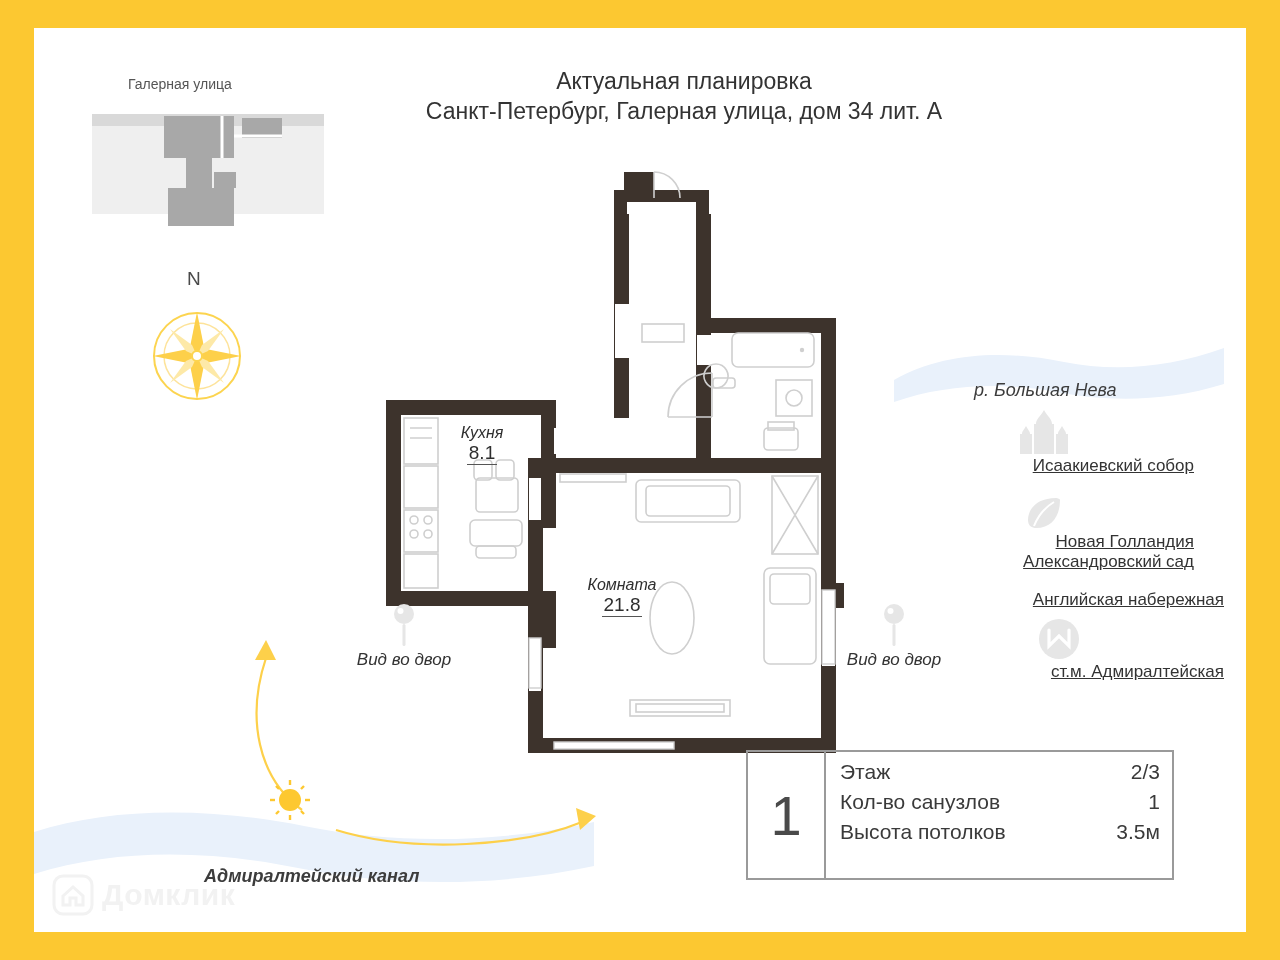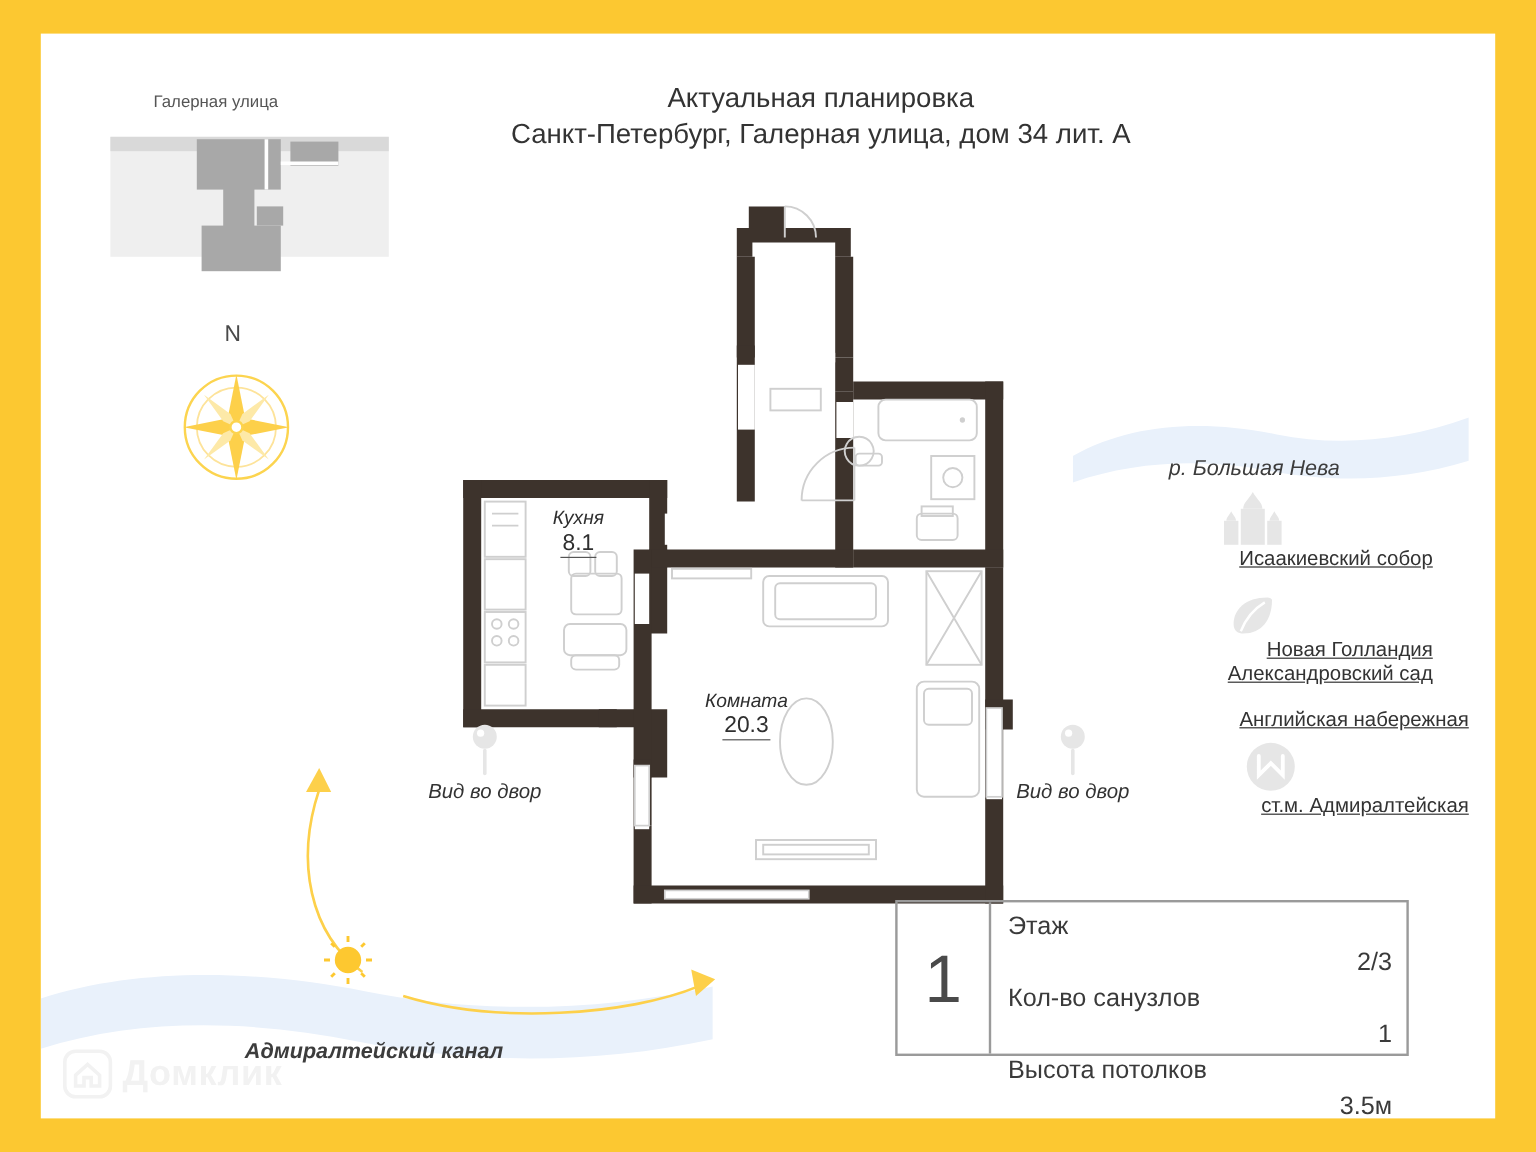--- a/index.html
+++ b/index.html
@@ -85,21 +85,21 @@
     display: flex;
   }
   #info .numcell {
     width: 78px; border-right: 2px solid #9a9a9a;
     display: flex; align-items: center; justify-content: center;
     font-size: 56px; color: #4a4a4a; font-weight: normal;
   }
   #info .rows { flex: 1; padding: 5px 12px 0 14px; }
   #info .row {
     display: flex; justify-content: space-between;
-    font-size: 21px; color: #3a3a3a; line-height: 30px; flex-direction: column;
+    font-size: 21px; color: #3a3a3a; line-height: 30px;
   }
   #info .row .val { min-width: 60px; text-align: right; }
 
   
   #watermark {
     position: absolute; left: 18px; bottom: 16px;
     display: flex; align-items: center; gap: 8px;
     color: #f2f2f2;
   }
   #watermark .wtext { font-size: 30px; font-weight: bold; letter-spacing: .5px; }
@@ -279,21 +279,21 @@
         <rect x="230" y="614" width="120" height="7"></rect>
       </g>
     </svg>
 
     <div class="room-label" style="left:378px; top:396px; width:140px;">
       <div class="nm">Кухня</div>
       <div class="ar">8.1</div>
     </div>
     <div class="room-label" style="left:518px; top:548px; width:140px;text-align:center;">
       <div class="nm">Комната</div>
-      <div class="ar">20.3</div>
+      <div class="ar">21.8</div>
     </div>
 
     <svg class="abs" style="left:190px; top:540px;" width="520" height="300" viewBox="0 0 520 300">
       <path d="M42,90 C22,150 34,210 78,242" fill="none" stroke="#fdd04a" stroke-width="2.2"></path>
       <path d="M42,72 L52,92 L31,92 Z" fill="#fdd04a"></path>
       <path d="M112,262 C190,286 300,278 358,254" fill="none" stroke="#fdd04a" stroke-width="2.2"></path>
       <path d="M372,248 L352,240 L356,262 Z" fill="#fdd04a"></path>
       <g transform="translate(66,232)">
         <circle r="11" fill="#fdc830"></circle>
         <g stroke="#fdc830" stroke-width="2.4">

